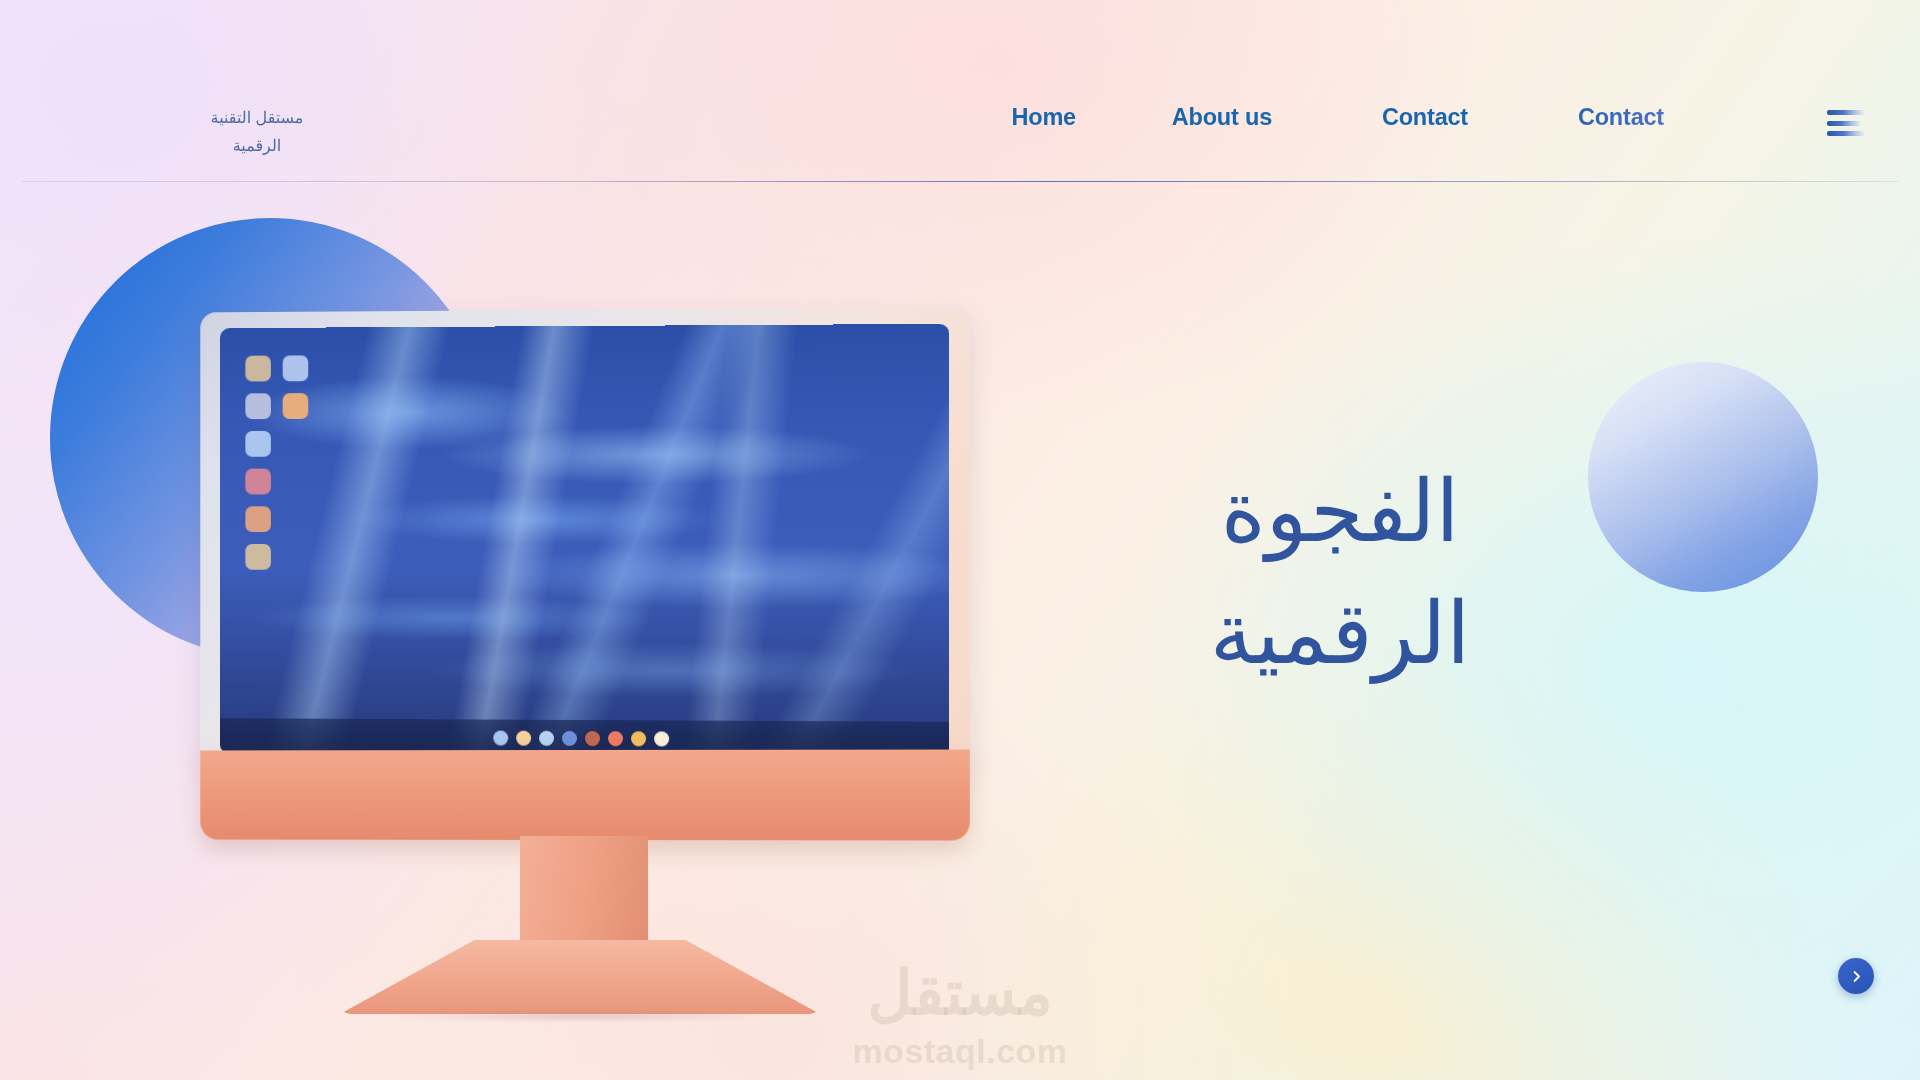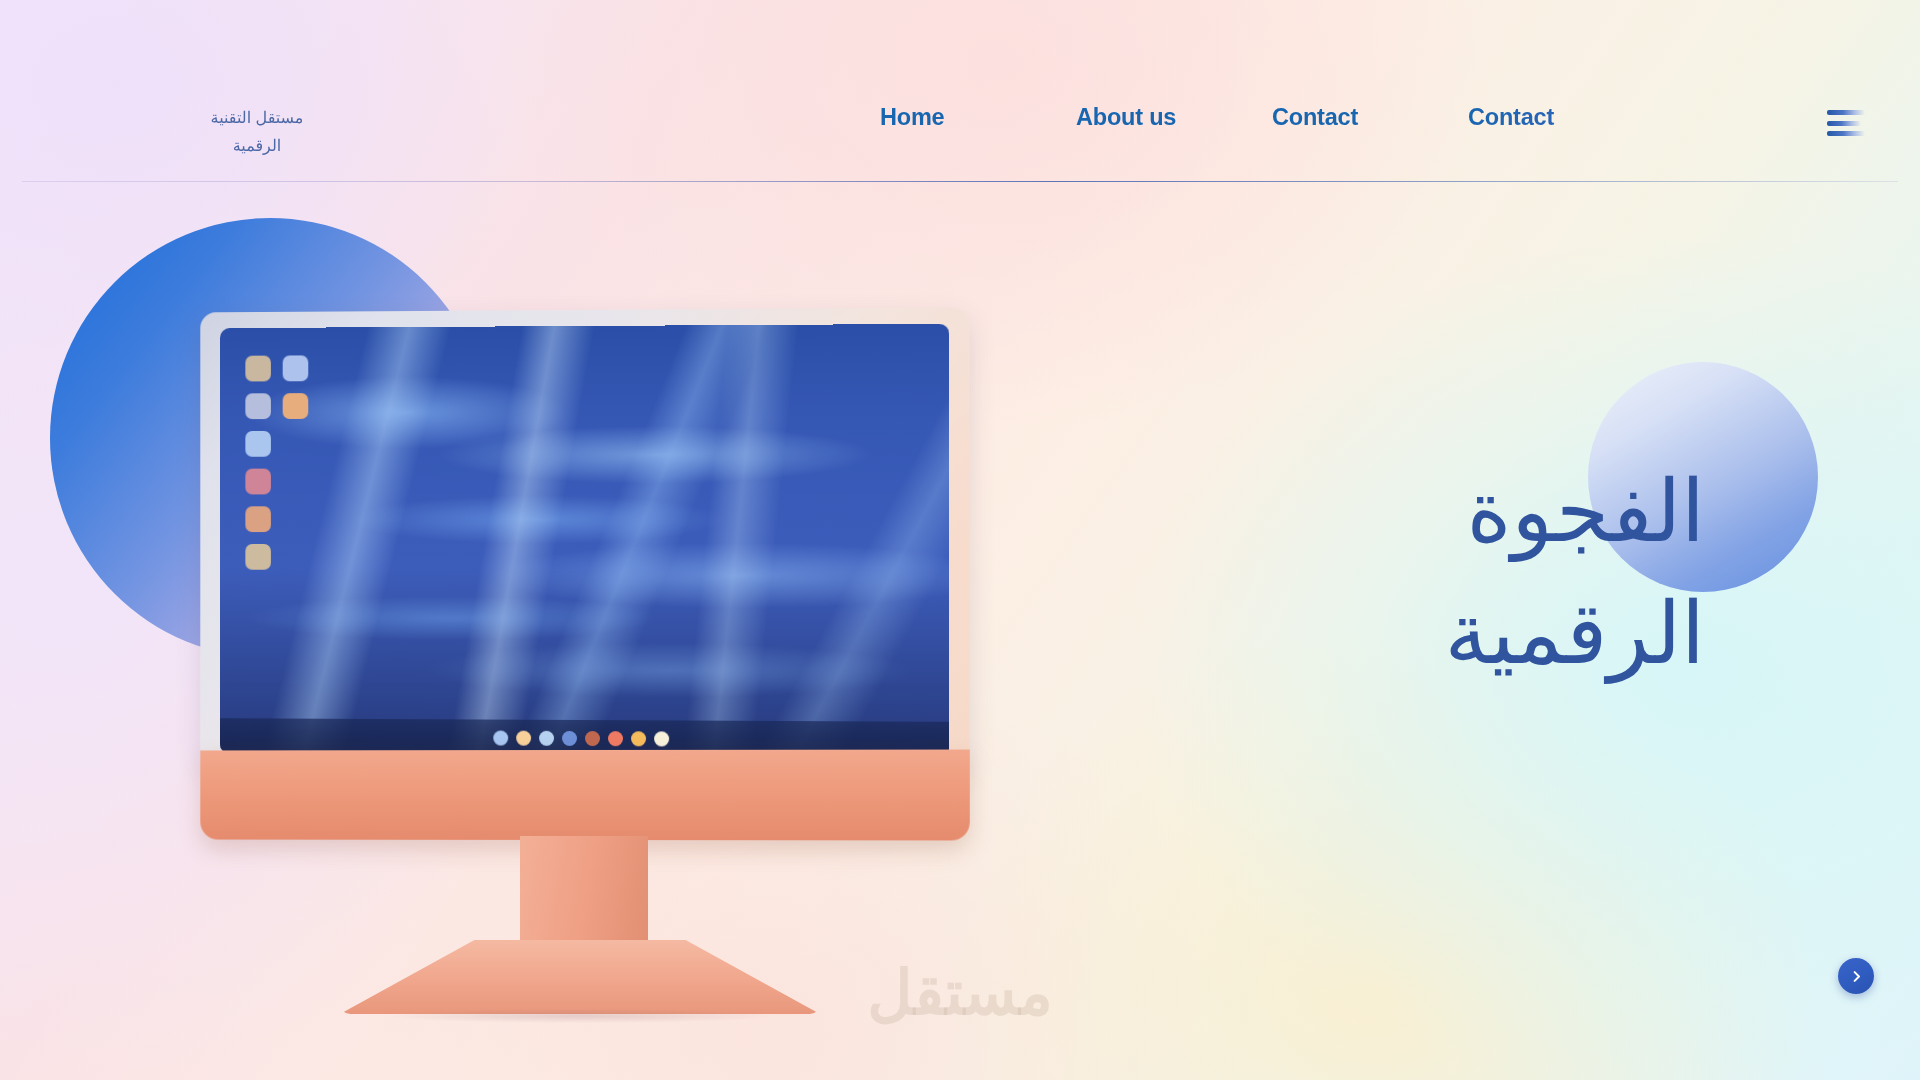--- a/index.html
+++ b/index.html
@@ -56,21 +56,21 @@
     display:flex; align-items:center;
     gap:0;
   }
   .nav-item {
     color:#1866b0;
     font-size:23.5px;
     font-weight:700;
     letter-spacing:-0.2px;
     white-space:nowrap;
     cursor:pointer;
-    text-align:left;
+    text-align:right;
   }
   .nav-item:nth-child(1){ width:196px; }
   .nav-item:nth-child(2){ width:196px; }
   .nav-item:nth-child(3){ width:196px; }
   .nav-item:nth-child(4){ width:196px;text-decoration:underline; }
   .nav-item.grad {
     background:linear-gradient(90deg,#1866b0 0%,#2f63bb 60%,#4b6fc9 100%);
     -webkit-background-clip:text; background-clip:text;
     -webkit-text-fill-color:transparent; color:transparent;
   }
@@ -102,21 +102,21 @@
     width:230px; height:230px; border-radius:50%;
     background:linear-gradient(150deg,#eef2fb 0%,#d6dff6 26%,#a9bdec 54%,#7d9ee4 76%,#5f8be0 100%);
     opacity:.95;
     z-index:4;
   }
 
   
   .headline {
     position:absolute; right:215px; top:450px;
     width:730px;
-    direction:rtl; text-align:right;
+    direction:rtl; text-align:center;
     z-index:12;
   }
   .headline-line {
     color:#31549f;
     font-size:86px;
     font-weight:400;
     line-height:1.42;
     letter-spacing:10px;
     white-space:nowrap;
   }
@@ -306,15 +306,16 @@
   </div>
 
   <div class="next-btn">
     <svg width="15" height="15" viewBox="0 0 24 24" fill="none">
       <path d="M9 5l7 7-7 7" stroke="#ffffff" stroke-width="3.2" stroke-linecap="round" stroke-linejoin="round"></path>
     </svg>
   </div>
 
   <div class="watermark">
     <div class="wm-ar">مستقل</div>
+    <div class="wm-en">mostaql.com</div>
   </div>
 
 </div>
 
 </body></html>

